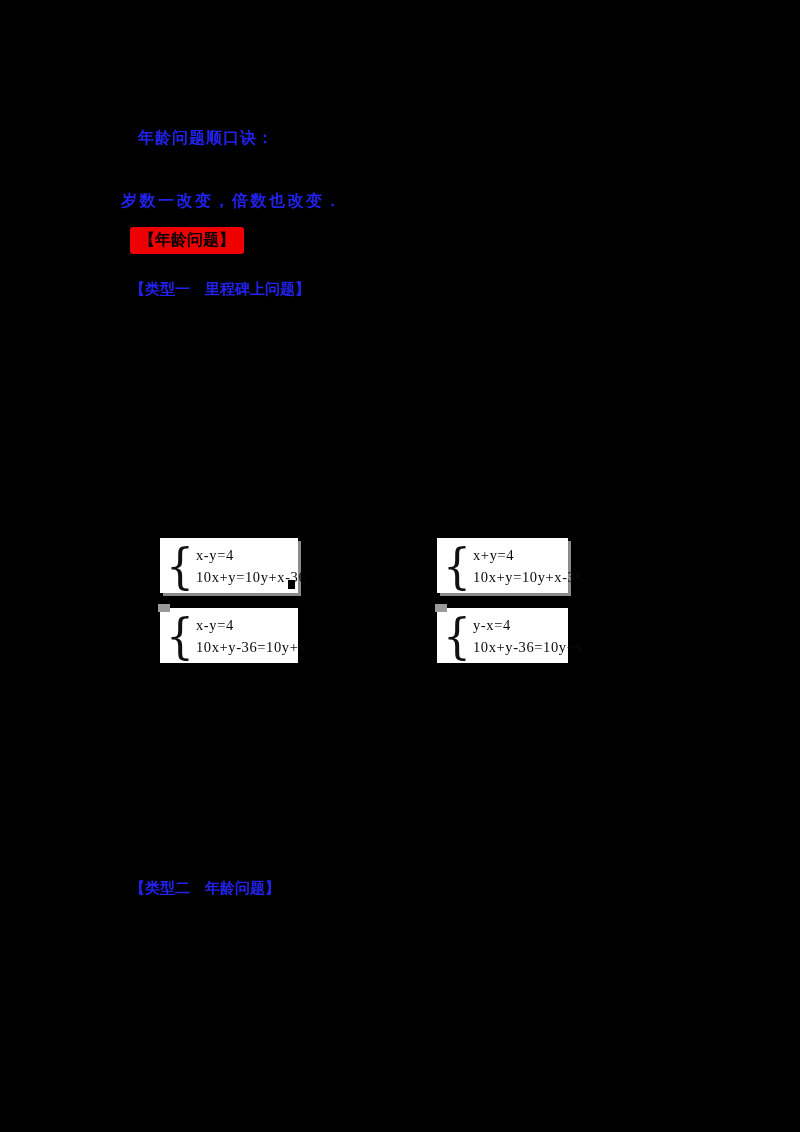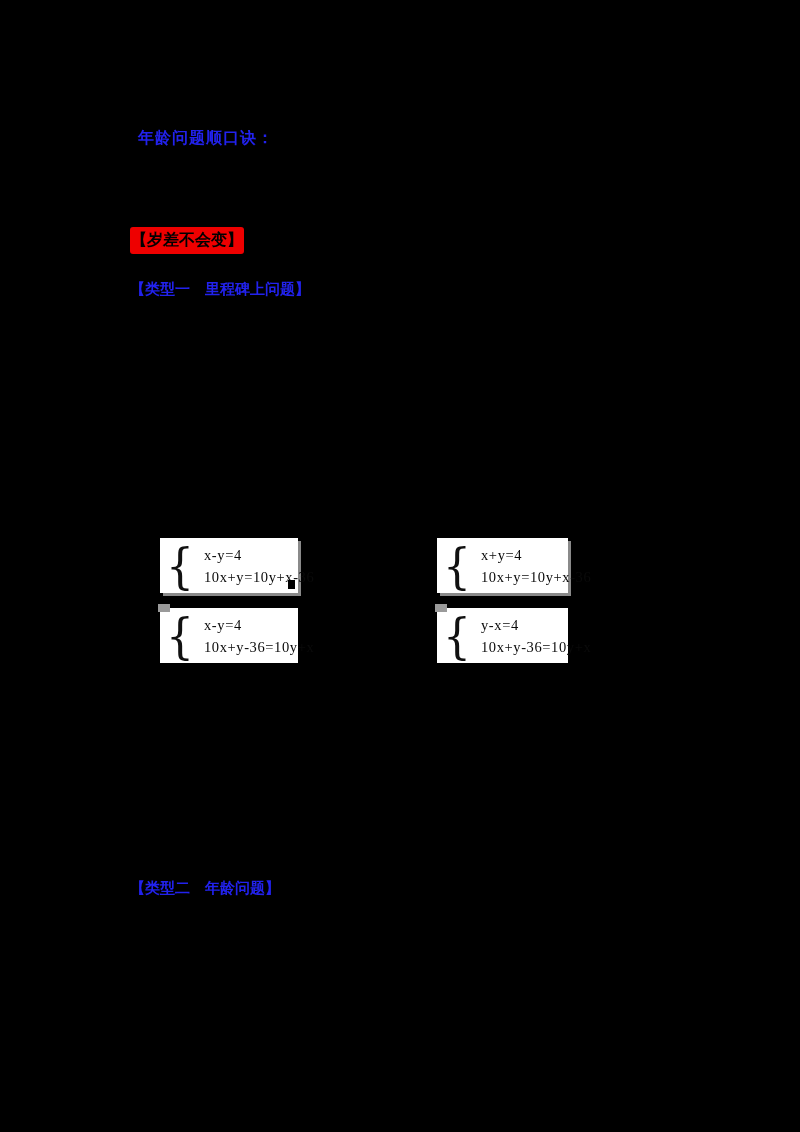--- a/index.html
+++ b/index.html
@@ -67,21 +67,21 @@
   }
   .brace {
     font-size: 44px;
     font-weight: 400;
     transform: scaleY(1.12);
     line-height: 1;
     font-family: "DejaVu Serif", serif;
     color: #111;
     flex: 0 0 auto;
   }
-  .eq-lines { margin-left: 10px; }
+  .eq-lines { margin-left: 2px; }
   .eq-line {
     font-size: 14.5px;
     line-height: 22px;
     letter-spacing: 0.6px;
     white-space: nowrap;
     color: #0a0a0a;
   }
   .cursor-artifact {
     position: absolute;
     right: 3px; bottom: 4px;
@@ -90,22 +90,23 @@
   }
 </style>
 </head>
 <body>
 
 <div class="page">
 
   <div class="blue-text mnemonic-title">年龄问题顺口诀：</div>
 
 
+  <div class="blue-text mnemonic-line2">岁数一改变，倍数也改变．</div>
 
-  <div class="section-header">【岁差不会变】</div>
+  <div class="section-header">【年龄问题】</div>
 
   <div class="blue-text type-label type-one">【类型一　里程碑上问题】</div>
 
   <div class="eq-box box-0">
     <span class="brace">{</span>
     <div class="eq-lines">
       <div class="eq-line">x-y=4</div>
       <div class="eq-line">10x+y=10y+x-36</div>
     </div>
     <div class="cursor-artifact"></div>

